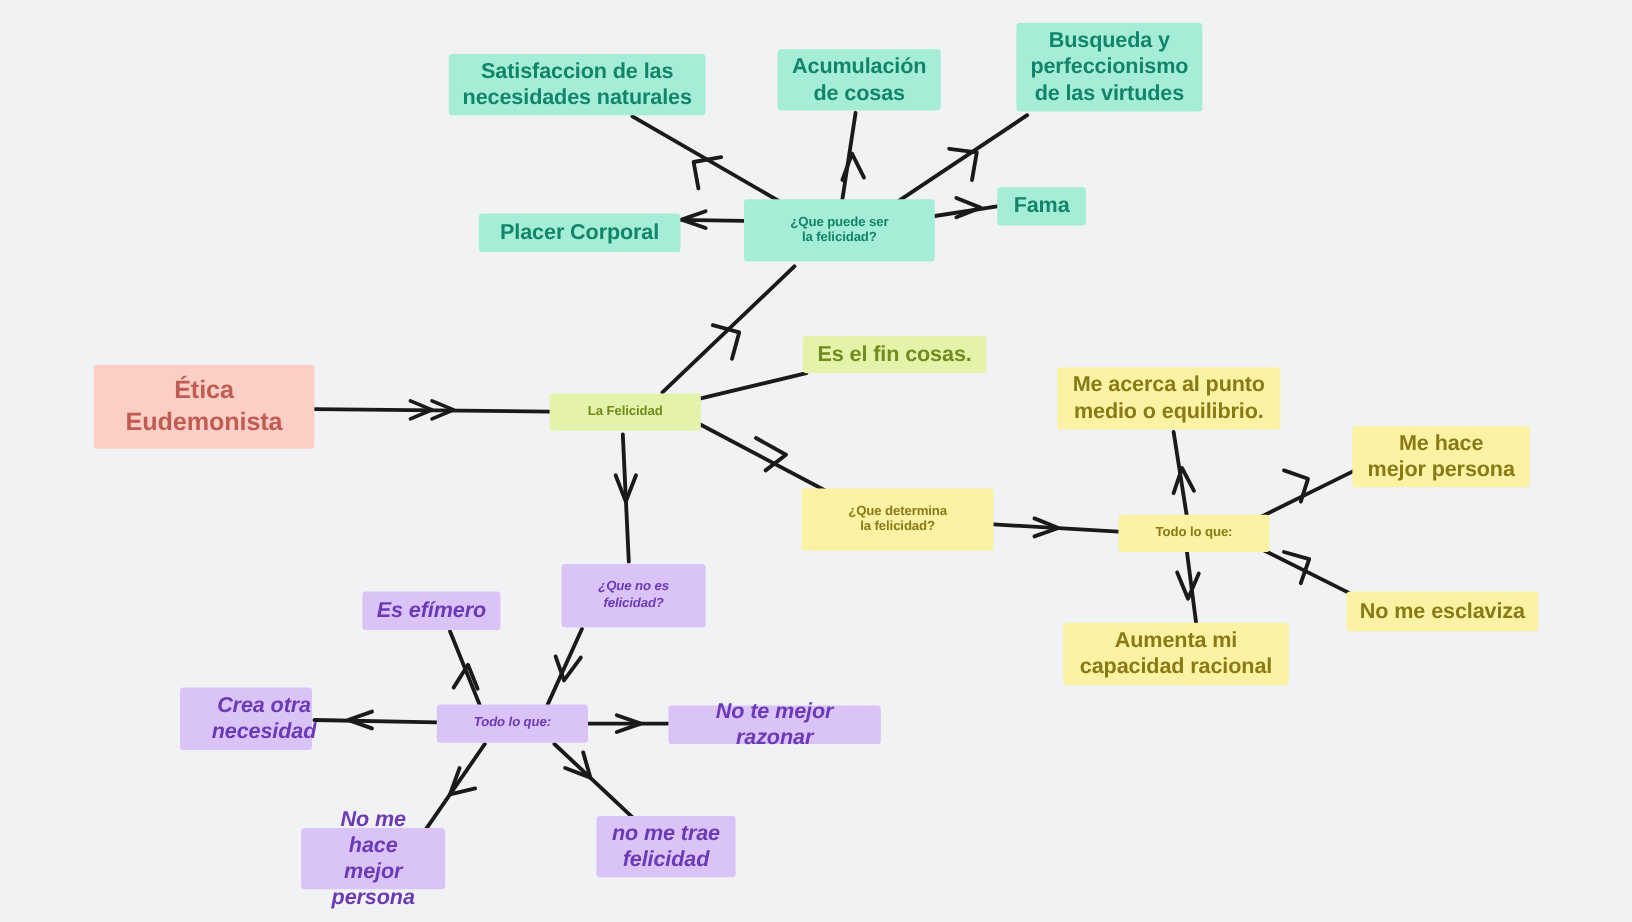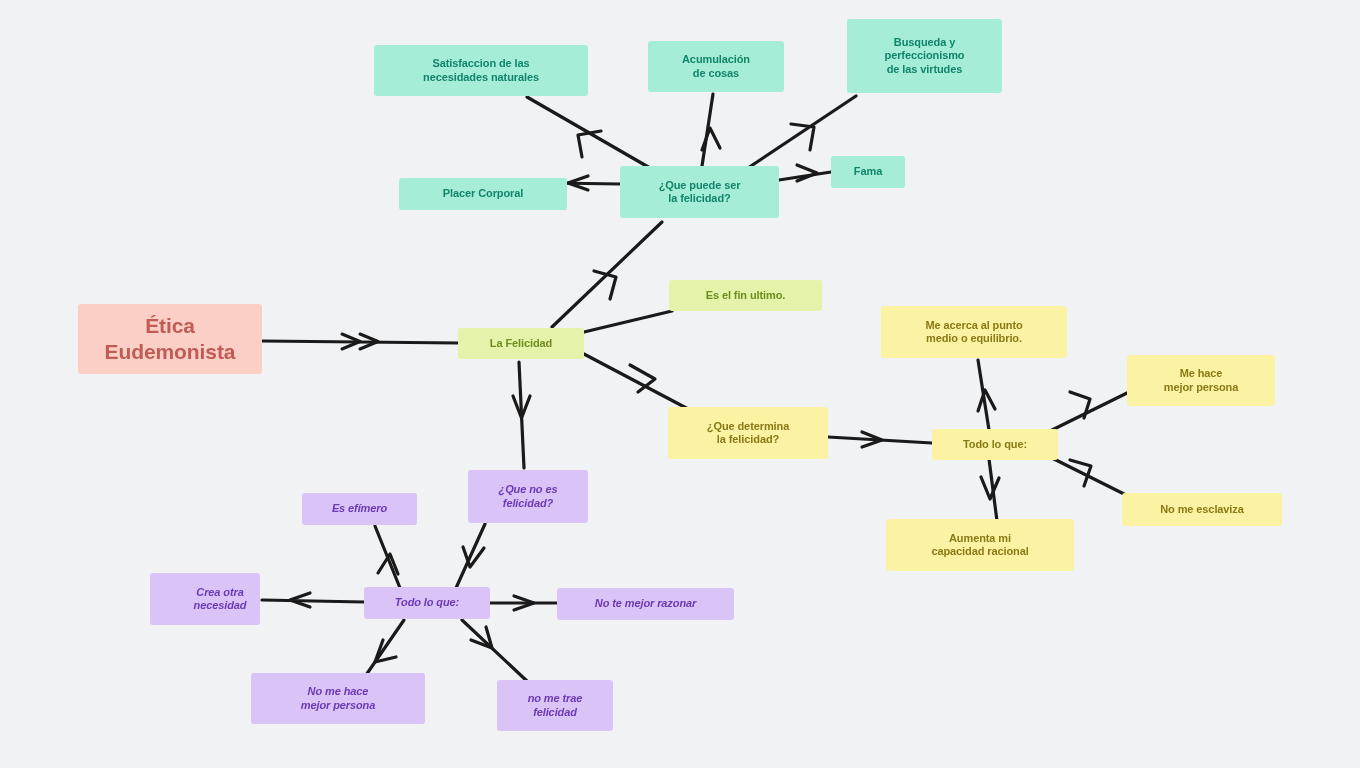--- a/index.html
+++ b/index.html
@@ -40,21 +40,21 @@
   }
   
   .c-pink   { background: #fbcfc5; color: #c05c54; }
   .c-lime   { background: #e4f3a9; color: #6f8c1c; }
   .c-teal   { background: #a6edd8; color: #11856a; }
   .c-yellow { background: #fbf2a4; color: #8a7a15; }
   .c-purple { background: #d9c3f7; color: #6c3ab6; font-style: italic; }
 
   .n-root { font-size: 21px; }
   .n-mid  { font-size: 11px; }
-  .n-leaf { font-size: 11px; }
+  .n-leaf { font-size: 18px; }
 </style>
 </head>
 <body>
 
 <div id="canvas">
 
   <svg id="edge-layer" viewBox="0 0 1360 768" width="1360" height="768" xmlns="http://www.w3.org/2000/svg">
     <g fill="none" stroke="#1a1a1a" stroke-width="3.2" stroke-linecap="round" stroke-linejoin="round">
 
       <path d="M262 341 L458 343"></path>
@@ -121,21 +121,21 @@
       <path d="M471 640 L492 648 L486 627"></path>
 
     </g>
   </svg>
 
   <div class="node c-pink n-root" style="left:78px; top:304px; width:184px; height:70px;">Ética
 Eudemonista</div>
 
   <div class="node c-lime n-mid" style="left:458px; top:328px; width:126px; height:31px;">La Felicidad</div>
 
-  <div class="node c-lime n-leaf" style="left:669px; top:280px; width:153px; height:31px;">Es el fin ultimo.</div>
+  <div class="node c-lime n-leaf" style="left:669px; top:280px; width:153px; height:31px;">Es el fin cosas.</div>
 
   <div class="node c-teal n-mid" style="left:620px; top:166px; width:159px; height:52px;">¿Que puede ser
 la felicidad?</div>
 
   <div class="node c-teal n-leaf" style="left:374px; top:45px; width:214px; height:51px;">Satisfaccion de las
 necesidades naturales</div>
 
   <div class="node c-teal n-leaf" style="left:648px; top:41px; width:136px; height:51px;">Acumulación
 de cosas</div>
 
@@ -168,19 +168,19 @@
 
   <div class="node c-purple n-mid" style="left:364px; top:587px; width:126px; height:32px;">Todo lo que:</div>
 
   <div class="node c-purple n-leaf" style="left:302px; top:493px; width:115px; height:32px;">Es efímero</div>
 
   <div class="node c-purple n-leaf" style="left:150px; top:573px; width:110px; height:52px;padding-left:40px;">Crea otra
 necesidad</div>
 
   <div class="node c-purple n-leaf" style="left:557px; top:588px; width:177px; height:32px;">No te mejor razonar</div>
 
-  <div class="node c-purple n-leaf" style="left:251px; top:673px; width:174px; height:51px;">No me hace
+  <div class="node c-purple n-leaf" style="left:251px; top:690px; width:120px; height:51px;">No me hace
 mejor persona</div>
 
   <div class="node c-purple n-leaf" style="left:497px; top:680px; width:116px; height:51px;">no me trae
 felicidad</div>
 
 </div>
 
 </body></html>

